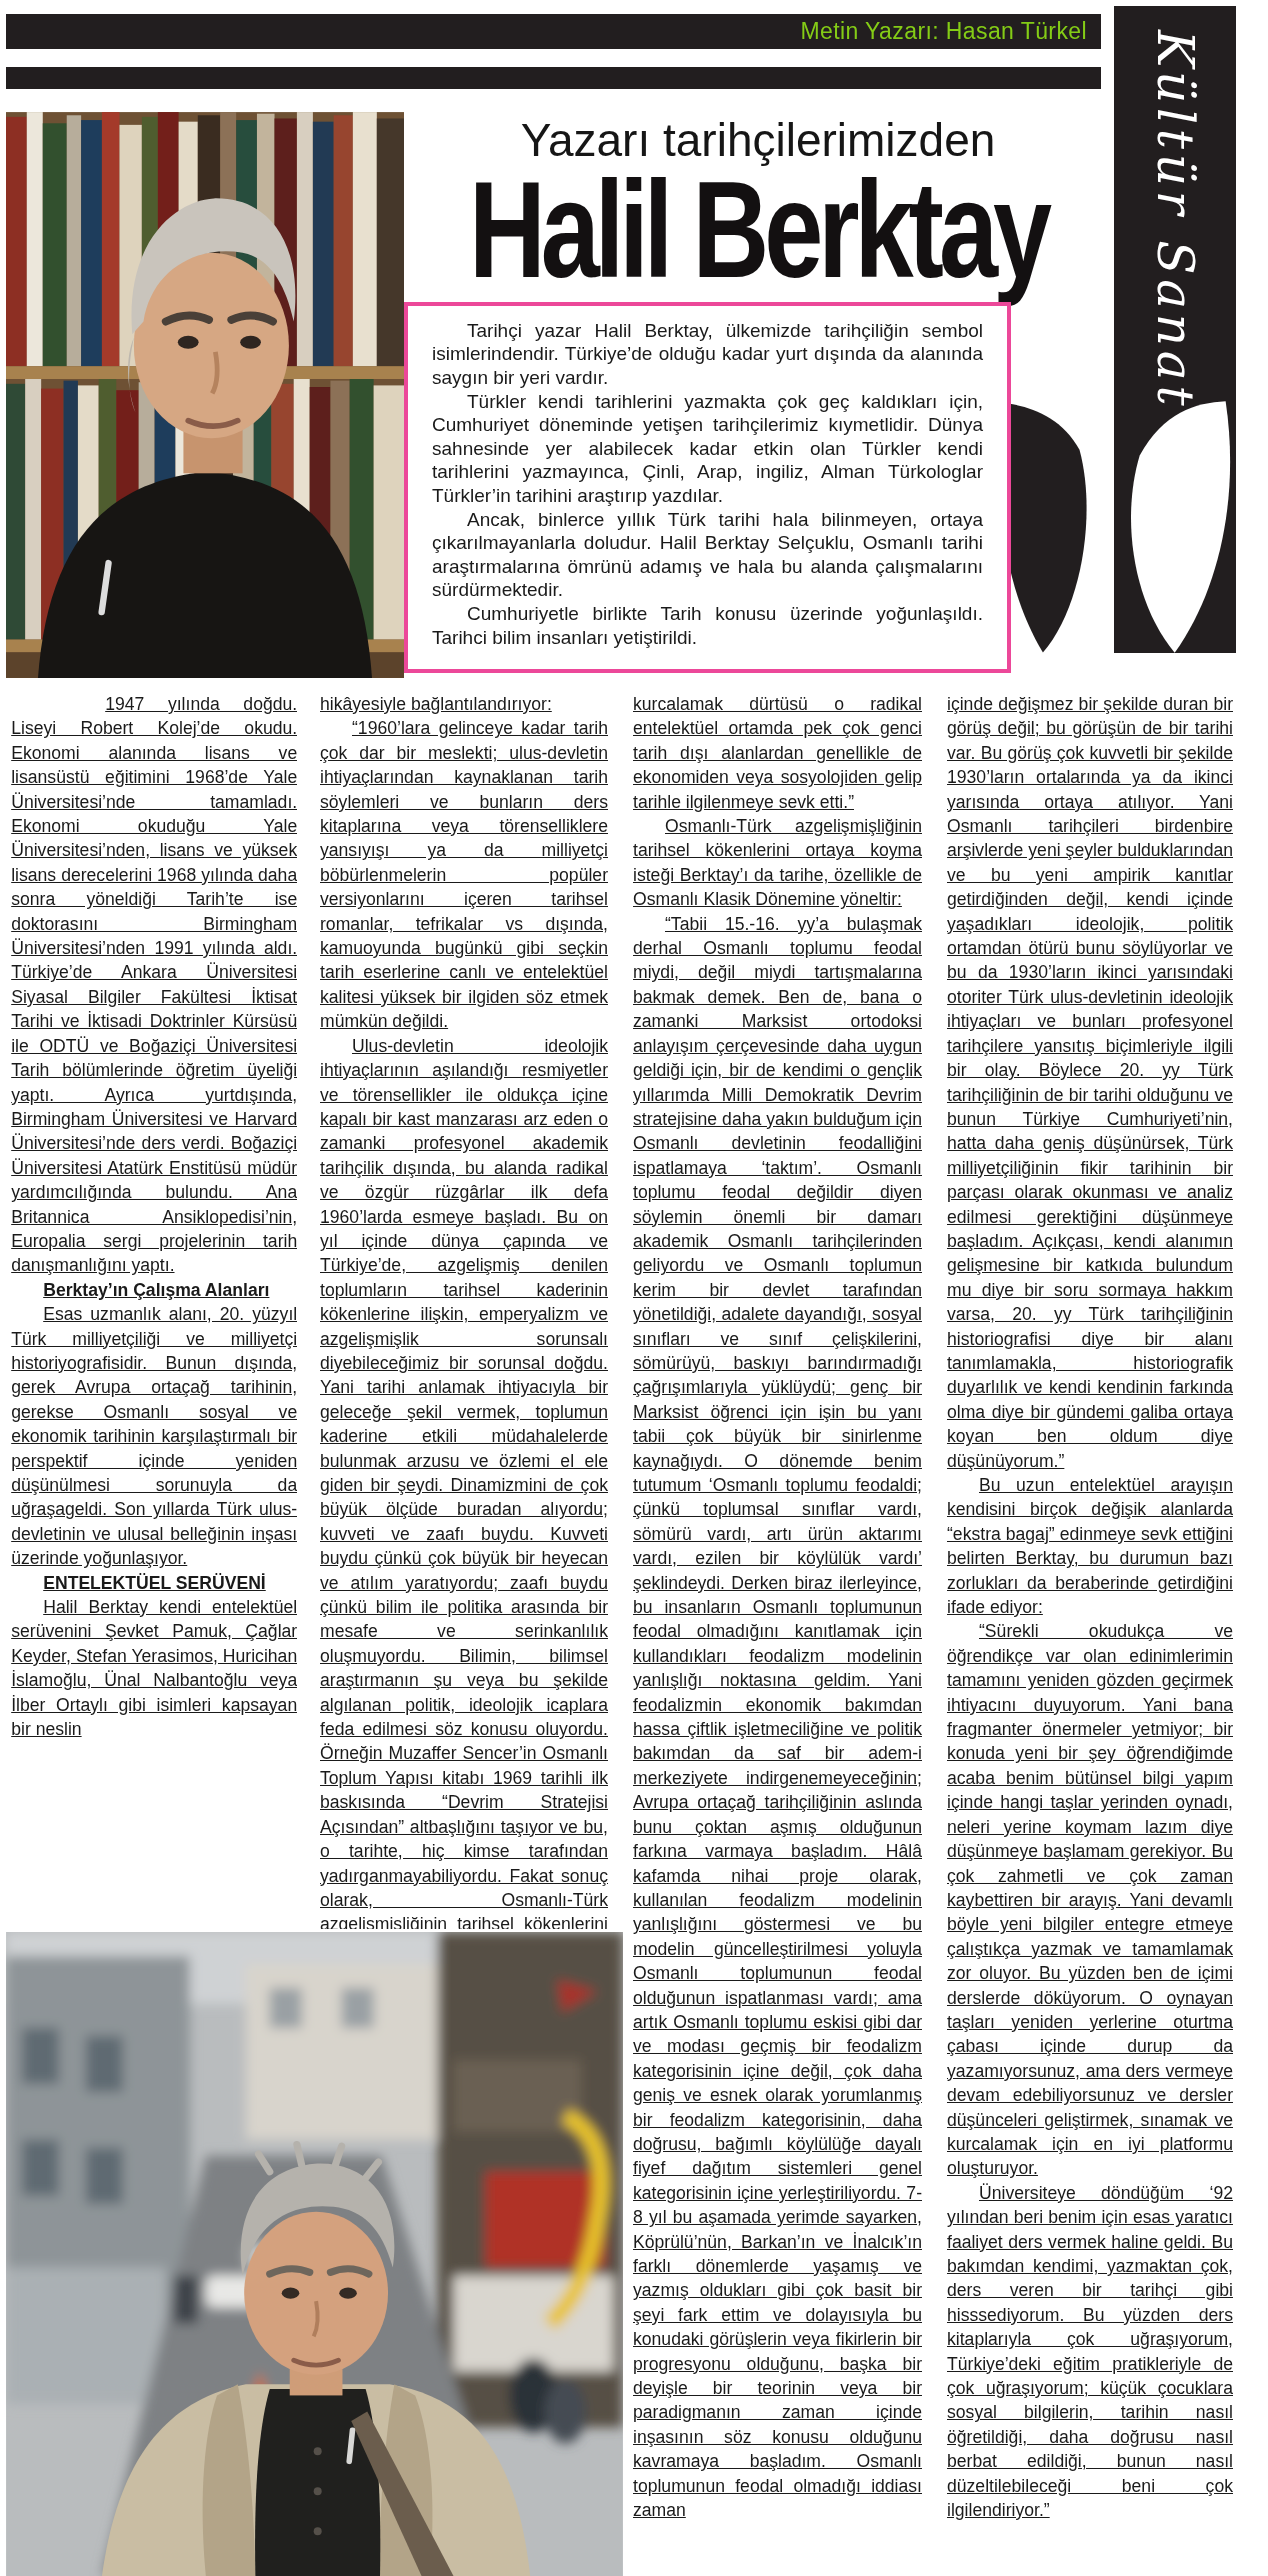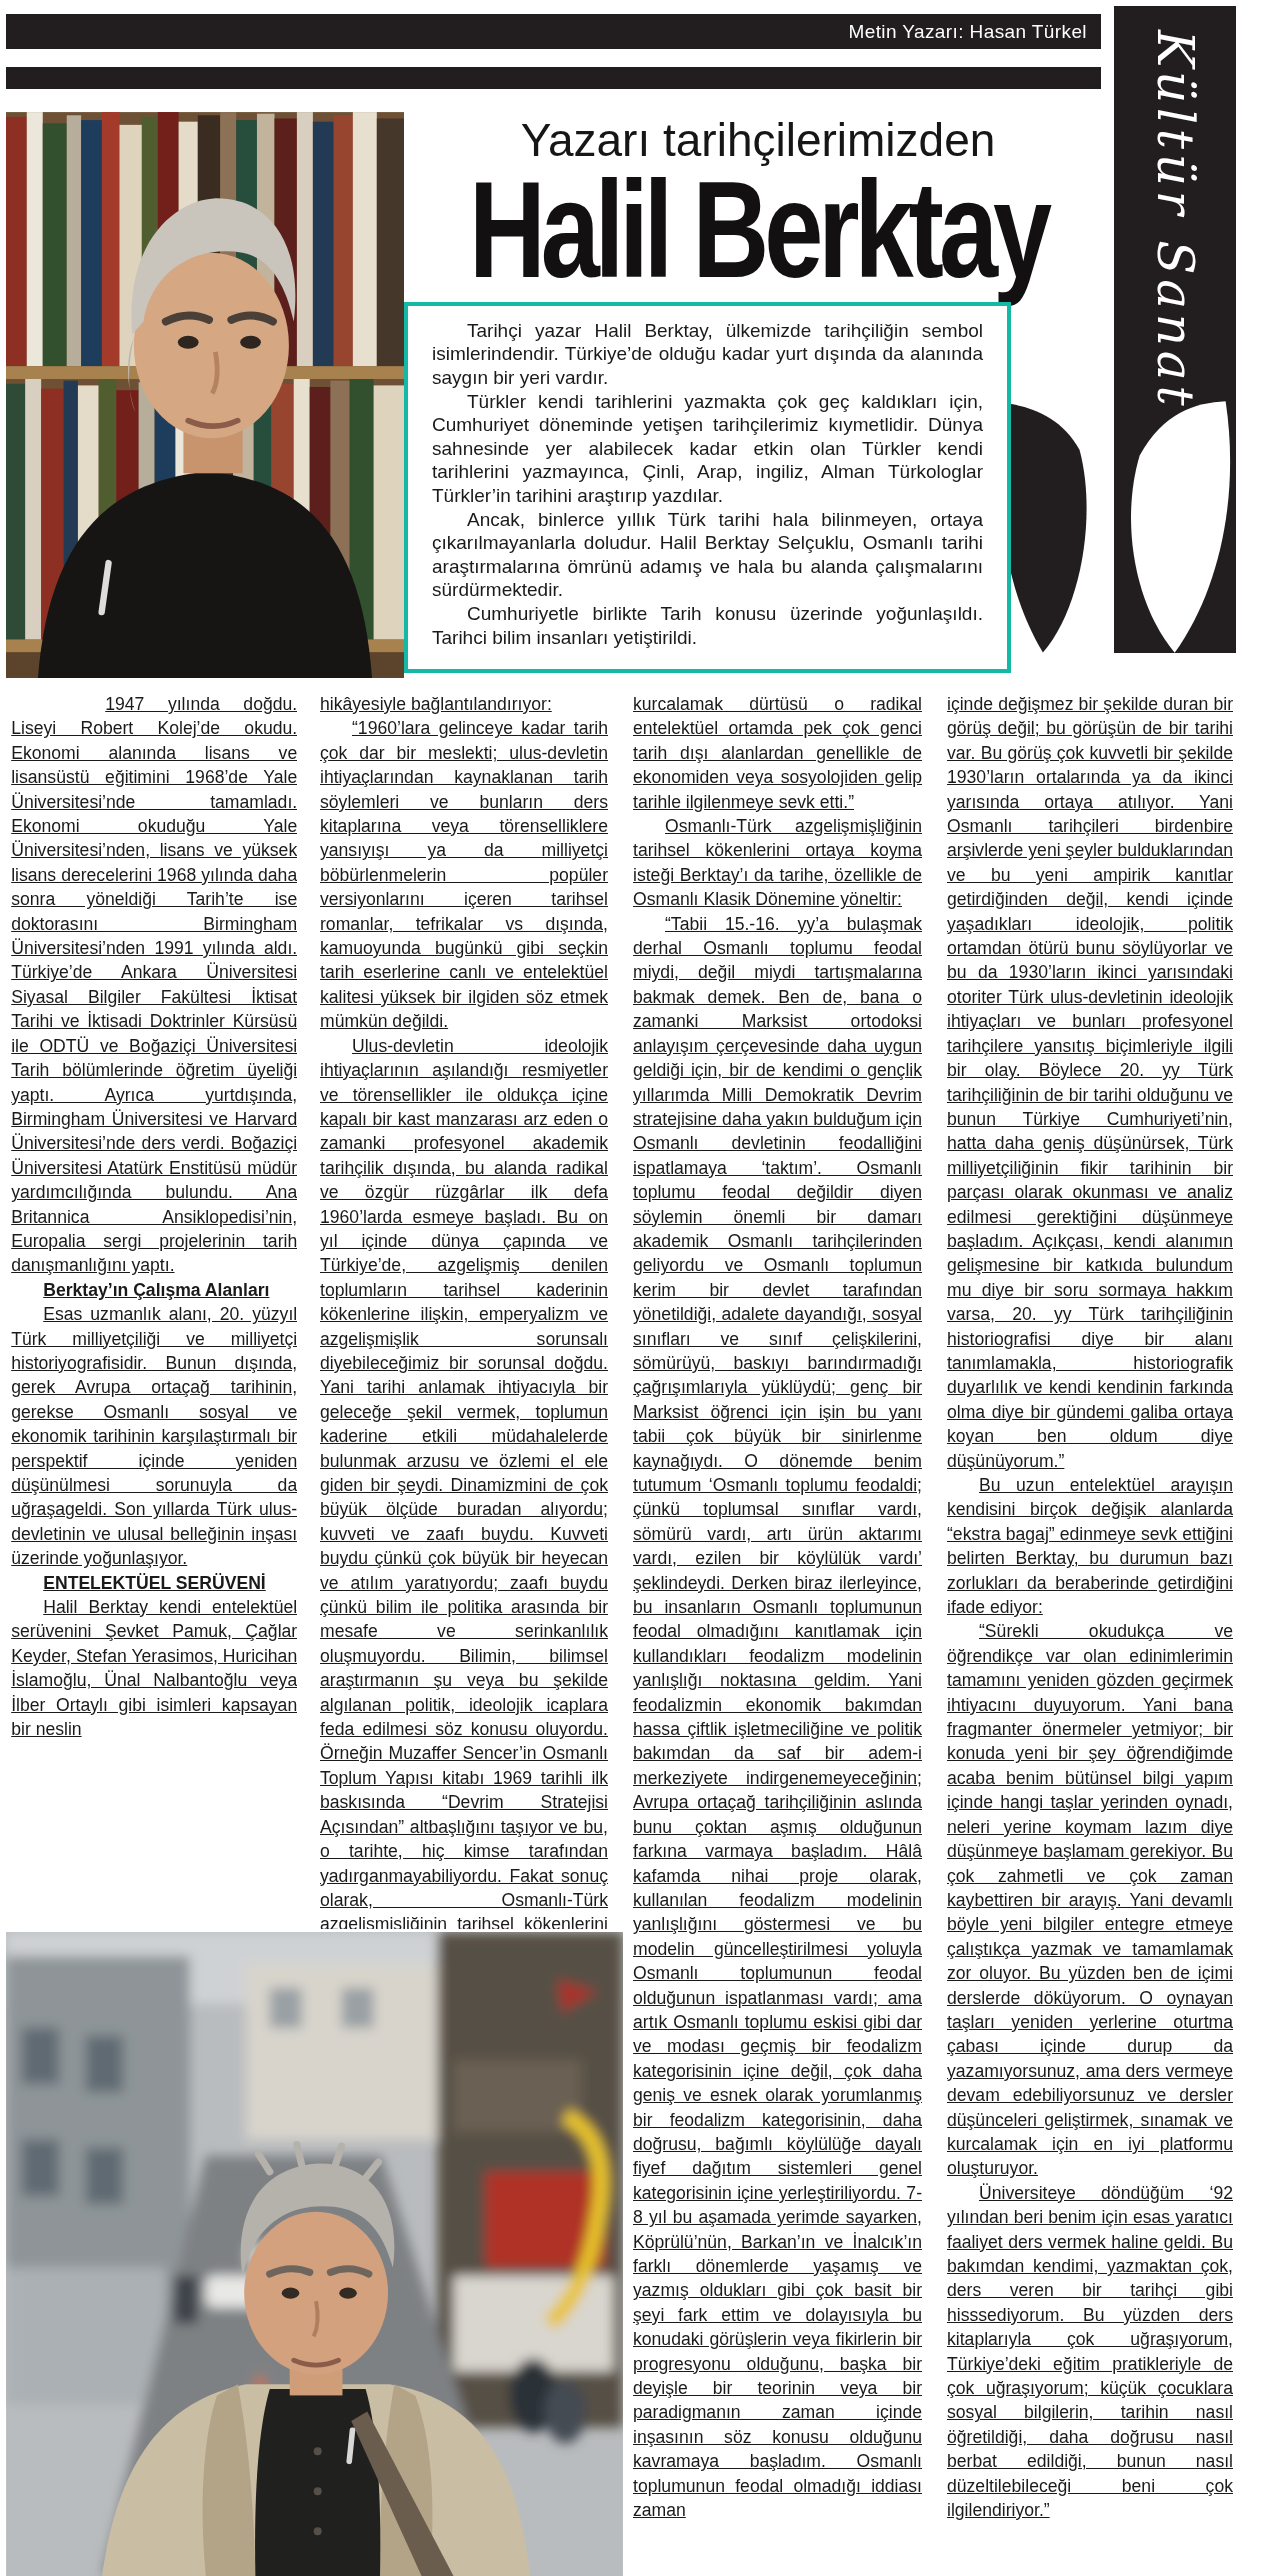--- a/index.html
+++ b/index.html
@@ -3,39 +3,39 @@
 <meta charset="utf-8">
 <style>
   html,body{margin:0;padding:0;background:#e9e9e9;}
   .page{position:relative;width:1268px;height:2576px;background:#ffffff;
         font-family:"Liberation Sans",sans-serif;color:#1a1a1a;overflow:hidden;margin:0 auto;}
 
   
   .bar{position:absolute;background:#221e1f;}
   .bar-byline{left:6.4px;top:14.4px;width:1095px;height:35px;display:flex;align-items:center;
               justify-content:flex-end;padding-right:14.4px;box-sizing:border-box;}
-  .bar-byline span{color:#ffffff;font-size:19px;letter-spacing:0.4px;}
+  .bar-byline span{color:#84cc16;font-size:23px;letter-spacing:0.4px;}
   .bar-rule{left:6.4px;top:67px;width:1095px;height:22.4px;}
 
   
   .sidebar{position:absolute;left:1114px;top:6.4px;width:122px;height:647px;background:#221e1f;}
   .sidebar .vtext{position:absolute;top:24px;left:50%;transform:translateX(-50%);
                   writing-mode:vertical-rl;white-space:nowrap;color:#ffffff;
                   font-family:"DejaVu Serif",serif;font-style:italic;font-size:50px;letter-spacing:4.8px;}
   .leaf-white{position:absolute;left:4.8px;bottom:0;width:113px;height:252px;}
   .leaf-black{position:absolute;left:1000px;top:403px;width:97px;height:250px;}
 
   
   .headerblock{position:absolute;left:404px;top:113px;width:708px;text-align:center;}
   .kicker{font-size:46px;color:#161616;letter-spacing:0;}
   .title{margin-top:3.2px;font-weight:bold;font-size:118px;line-height:1.02;letter-spacing:-5.6px;
          white-space:nowrap;color:#131011;transform:scale(.9,1.16);transform-origin:50% 55%;}
 
   
-  .leadbox{position:absolute;left:404px;top:302px;width:607px;height:371px;border:4px solid #14b8a6;
+  .leadbox{position:absolute;left:404px;top:302px;width:607px;height:371px;border:4px solid #ec4899;
            box-sizing:border-box;padding:12.8px 24px 0 24px;overflow:hidden;background:#fff;}
   .leadbox p{margin:0;font-size:19px;line-height:23.6px;text-align:justify;text-indent:35px;}
 
   
   .photo{position:absolute;overflow:hidden;}
   .photo-portrait{left:6.4px;top:112px;width:398px;height:566px;}
   .photo-street{left:6.4px;top:1932px;width:617px;height:644px;}
   .photo svg{display:block;width:100%;height:100%;}
 
   

